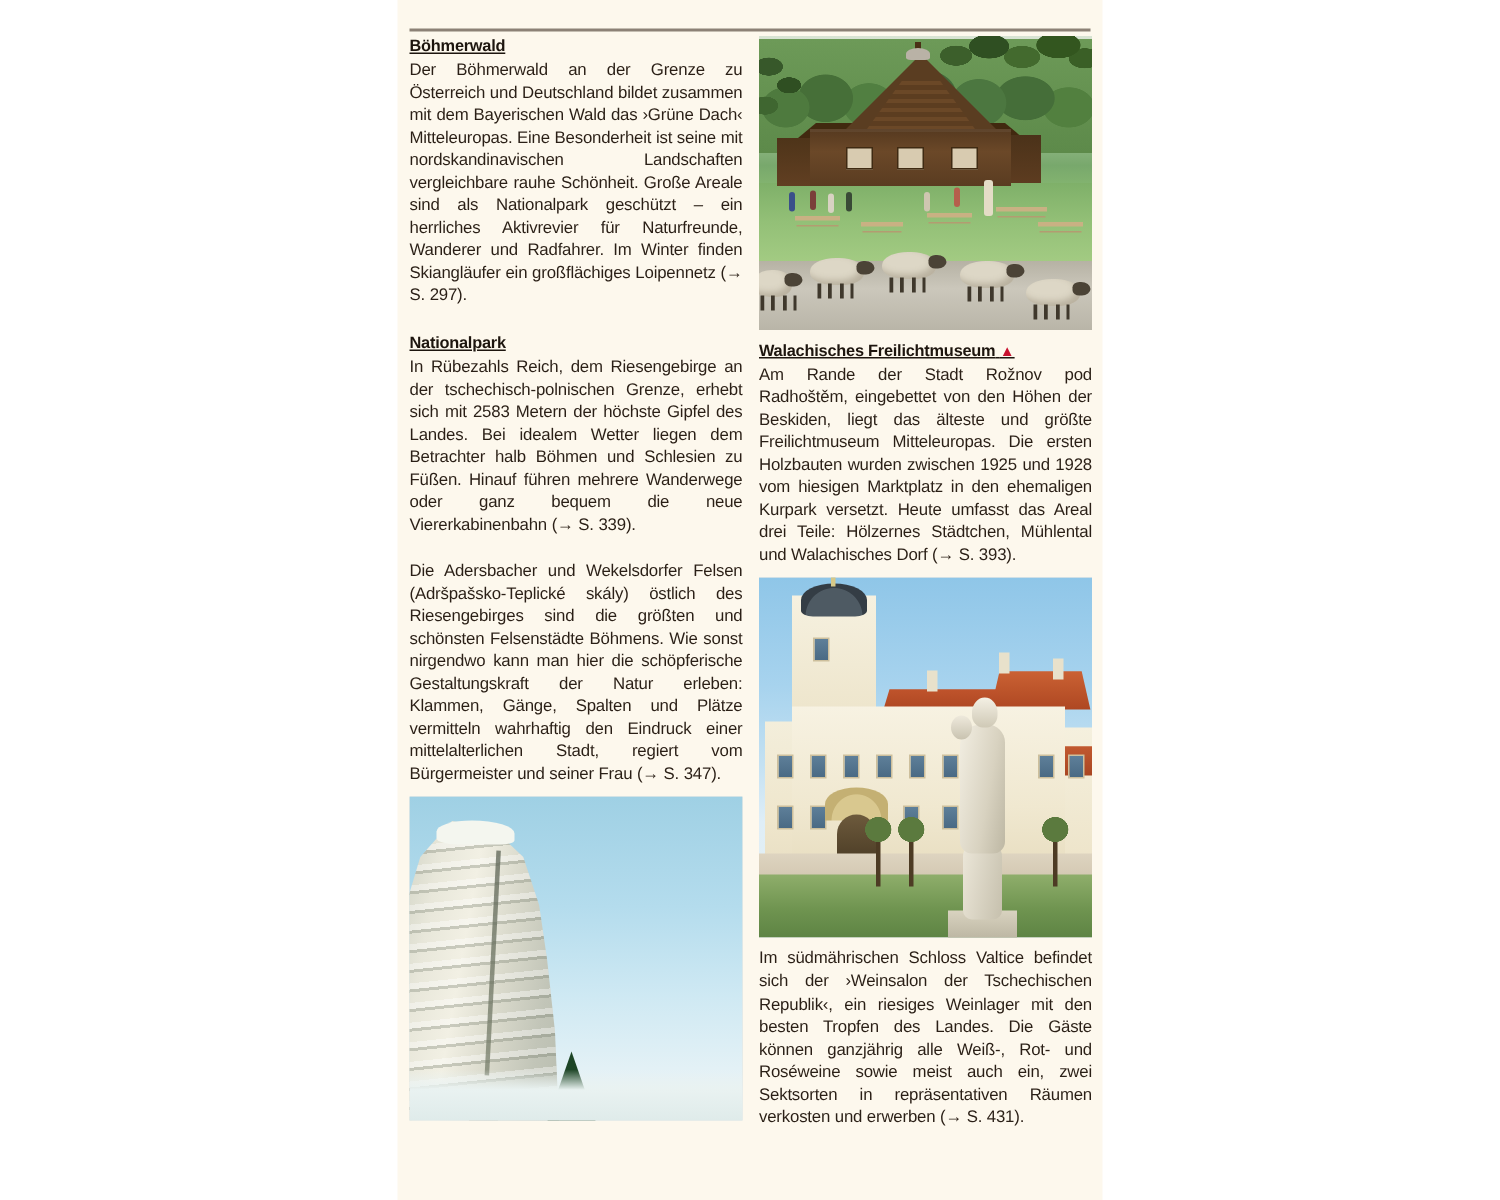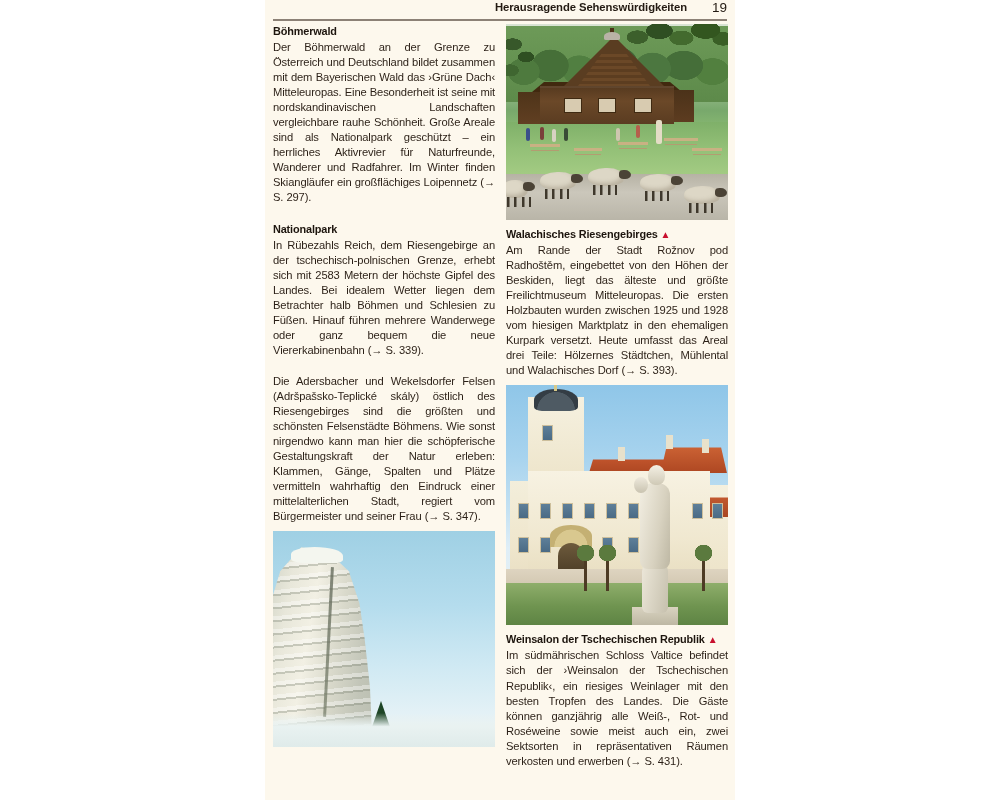--- a/index.html
+++ b/index.html
@@ -79,20 +79,21 @@
   .block { margin: 0 0 0 0; }
 
   h2.heading {
     font-size: 10.9px;
     font-weight: bold;
     color: #1d150e;
     margin: 0 0 1px 0;
     padding: 0;
     line-height: 14px;
     letter-spacing: -0.15px;
+    text-decoration: underline;
   }
   h2.heading .tri {
     color: #c8102e;
     font-size: 10px;
     letter-spacing: 0;
   }
 
   p.body {
     font-size: 11.2px;
     line-height: 15.05px;
@@ -397,24 +398,20 @@
   
   .after-fig { height: 7px; }
   .before-fig { height: 7px; }
 </style>
 </head>
 <body>
 
 <div id="page">
   <div id="sheet">
 
-    <div id="header">
-      <div id="header-title">Herausragende Sehenswürdigkeiten</div>
-      <div id="header-pageno">19</div>
-    </div>
     <div id="header-rule"></div>
 
     <div class="column" id="col-left">
 
       <div class="block">
         <h2 class="heading">
           <span>Böhmerwald</span><span class="tri"></span>
         </h2>
         <p class="body">Der Böhmerwald an der Grenze zu Österreich und Deutschland bildet zusammen mit dem Bayerischen Wald das ›Grüne Dach‹ Mitteleuropas. Eine Besonderheit ist seine mit nordskandinavischen Landschaften vergleichbare rauhe Schönheit. Große Areale sind als Nationalpark geschützt – ein herrliches Aktivrevier für Naturfreunde, Wanderer und Radfahrer. Im Winter finden Skiangläufer ein großflächiges Loipennetz (→ S. 297).</p>
       </div>
@@ -494,21 +491,21 @@
         <div class="sheep" style="left:-4px; top:156px; width:26px;"></div>
 
         <div class="leaves"></div>
         <div class="leaves2"></div>
       </div>
 
       <div class="after-fig"></div>
 
       <div class="block">
         <h2 class="heading">
-          <span>Walachisches Riesengebirges</span>
+          <span>Walachisches Freilichtmuseum</span>
           <span class="tri">▲</span>
         </h2>
         <p class="body">Am Rande der Stadt Rožnov pod Radhoštěm, eingebettet von den Höhen der Beskiden, liegt das älteste und größte Freilichtmuseum Mitteleuropas. Die ersten Holzbauten wurden zwischen 1925 und 1928 vom hiesigen Marktplatz in den ehemaligen Kurpark versetzt. Heute umfasst das Areal drei Teile: Hölzernes Städtchen, Mühlental und Walachisches Dorf (→ S. 393).</p>
       </div>
 
       <div class="before-fig"></div>
 
       <div class="figure" id="fig-castle" aria-label="Barockschloss Valtice mit Statue">
         <div class="bg"></div>
 
@@ -556,22 +553,18 @@
           <div class="legs"></div>
           <div class="torso"></div>
           <div class="head2"></div>
           <div class="head"></div>
         </div>
       </div>
 
       <div class="after-fig"></div>
 
       <div class="block">
-        <h2 class="heading">
-          <span>Weinsalon der Tschechischen Republik</span>
-          <span class="tri">▲</span>
-        </h2>
         <p class="body">Im südmährischen Schloss Valtice befindet sich der ›Weinsalon der Tschechischen Republik‹, ein riesiges Weinlager mit den besten Tropfen des Landes. Die Gäste können ganzjährig alle Weiß-, Rot- und Roséweine sowie meist auch ein, zwei Sektsorten in repräsentativen Räumen verkosten und erwerben (→ S. 431).</p>
       </div>
     </div>
 
   </div>
 </div>
 
 </body></html>

